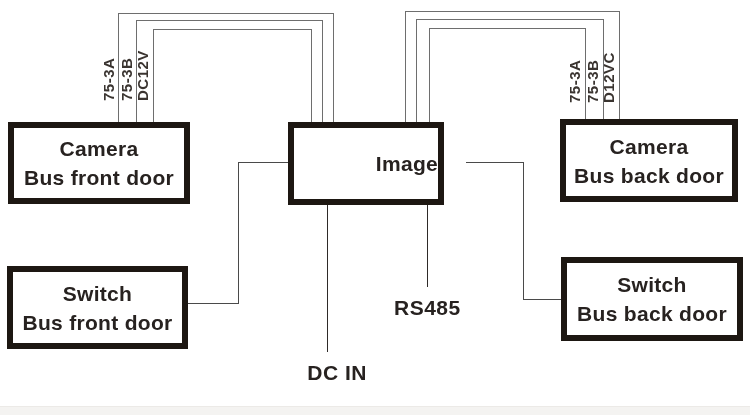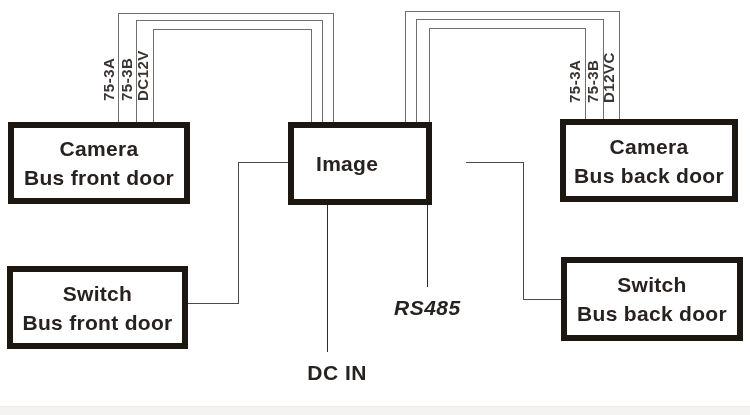--- a/index.html
+++ b/index.html
@@ -25,21 +25,21 @@
     color: #272220;
     font-weight: bold;
     font-size: 21px;
     line-height: 29px;
     letter-spacing: 0.3px;
     white-space: nowrap;
   }
   .box.align-left { align-items: flex-start; padding-left: 22px; }
 
   #box-camera-front  { left: 8px;   top: 122px; width: 182px; height: 82px; }
-  #box-processor     { left: 288px; top: 122px; width: 144px; height: 83px; }
+  #box-processor     { left: 288px; top: 122px; width: 156px; height: 83px; align-items: flex-end; }
   #box-camera-back   { left: 560px; top: 119px; width: 178px; height: 83px; }
   #box-switch-front  { left: 7px;   top: 266px; width: 181px; height: 83px; }
   #box-switch-back   { left: 561px; top: 257px; width: 182px; height: 84px; }
 
   
   .loop {
     position: absolute;
     box-sizing: border-box;
     border: 1px solid #6e6e6e;
     border-bottom: none;
@@ -89,21 +89,21 @@
   
   .annot {
     position: absolute;
     color: #272220;
     font-weight: bold;
     font-size: 21px;
     line-height: 27px;
     letter-spacing: 0.5px;
     white-space: nowrap;
   }
-  #annot-serial { left: 394px; top: 294px; text-align: left; font-style: italic; }
+  #annot-serial { left: 394px; top: 294px; text-align: left; }
   #annot-power  { left: 283px; top: 361px; width: 84px; text-align: right; line-height: 23px; }
 
   .bottom-strip {
     position: absolute;
     left: 0; top: 406px;
     width: 750px; height: 9px;
     background: #f4f3f1;
     border-top: 1px solid #eceae7;
   }
 </style>

